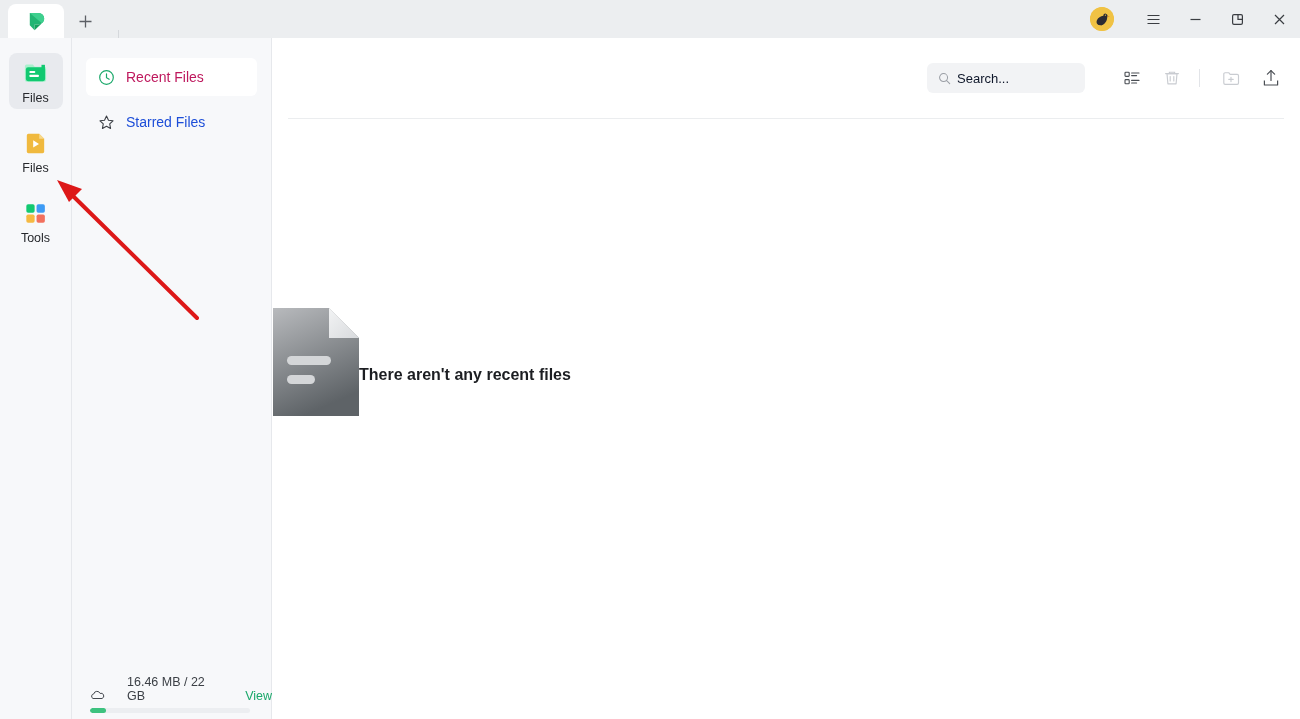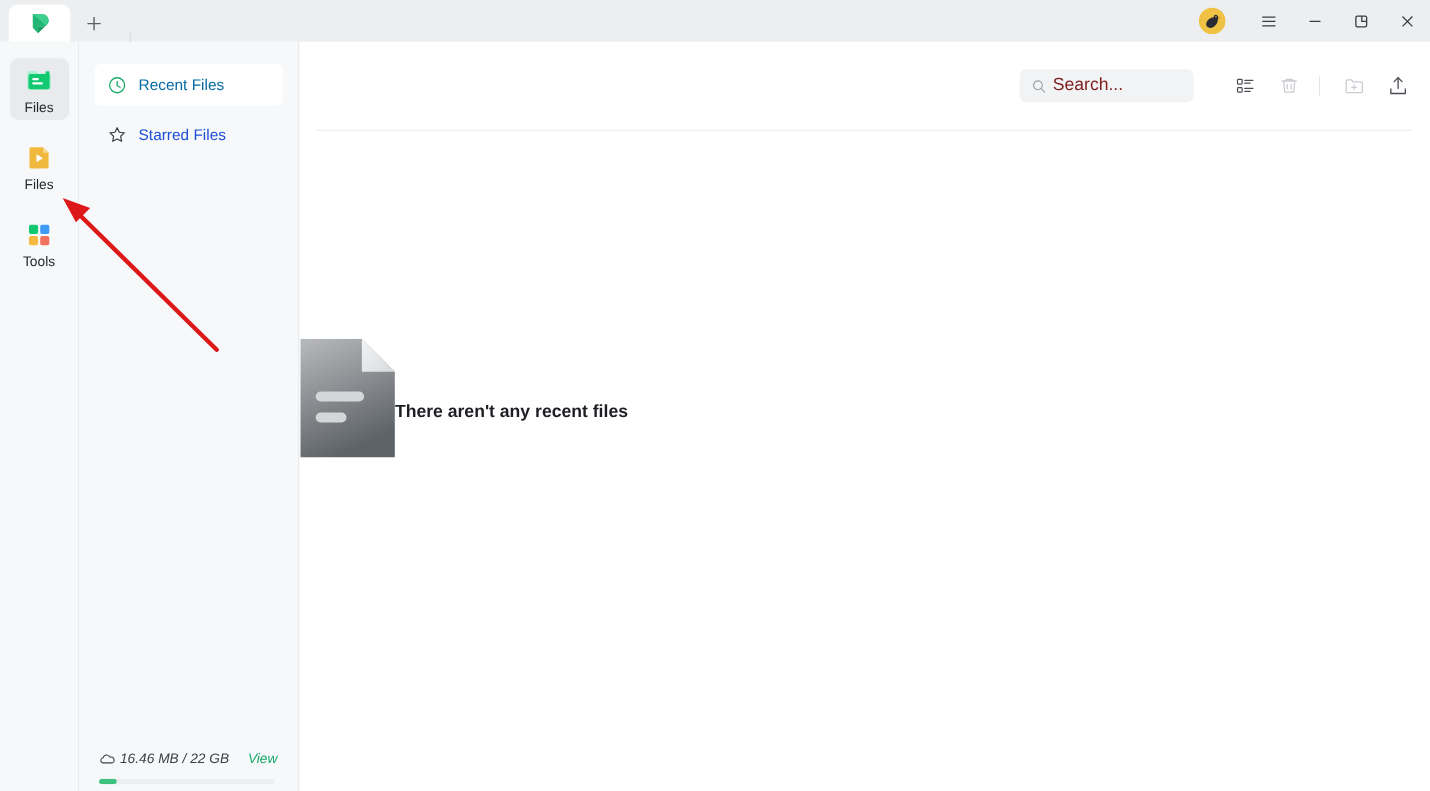--- a/index.html
+++ b/index.html
@@ -87,29 +87,29 @@
     border-right: 1px solid #e6e8ec;
   }
   .nav-list { padding: 20px 14px 0 14px; }
   .nav-item {
     height: 38px; border-radius: 6px;
     display: flex; align-items: center; gap: 11px;
     padding-left: 12px;
     font-size: 14px; color: #1d4ed8;
     margin-bottom: 7px;
   }
-  .nav-item.active { background: #ffffff; color: #0369a1; }
+  .nav-item.active { background: #ffffff; color: #be185d; }
   .nav-ico { width: 17px; height: 17px; display: flex; align-items: center; justify-content: center; }
   .nav-ico svg { display: block; }
 
   .storage {
     position: absolute; left: 0; bottom: 0;
     width: 200px; padding: 0 0 6px 18px;
   }
-  .storage-row { display: flex; align-items: center; gap: 4px; height: 26px; font-style: italic; }
+  .storage-row { display: flex; align-items: flex-end; gap: 22px; height: 26px; }
   .storage-ico { width: 15px; height: 15px; display:flex; align-items:center; justify-content:center;}
   .storage-txt { font-size: 12.5px; color: #3c4046; }
   .storage-view { font-size: 12.5px; color: #1aa86a; margin-left: 13px; }
   .storage-bar {
     margin-top: 5px; width: 160px; height: 5px;
     background: #eceef1; border-radius: 3px; overflow: hidden;
   }
   .storage-fill { height: 5px; background: #3dc27f; border-radius: 3px; }
 
   
@@ -125,21 +125,21 @@
     padding-right: 14px;
   }
   .search {
     width: 158px; height: 30px;
     background: #f2f3f5; border-radius: 6px;
     display: flex; align-items: center; gap: 6px;
     padding-left: 11px;
     margin-right: 22px;
   }
   .search-ico { width: 13px; height: 13px; display:flex; align-items:center; justify-content:center;}
-  .search-ph { font-size: 16px; color: #7f1d1d; }
+  .search-ph { font-size: 13px; color: #0f172a; }
   .tbtn {
     width: 30px; height: 30px; margin-left: 10px;
     display: flex; align-items: center; justify-content: center;
     color: #4a4e54;
   }
   .tbtn.dim { color: #c9ccd1; }
   .tbtn svg { display: block; }
   .tb-sep { width: 1px; height: 18px; background: #e2e4e8; margin: 0 6px 0 12px; }
   .divider {
     position: absolute; left: 15px; top: 80px;

